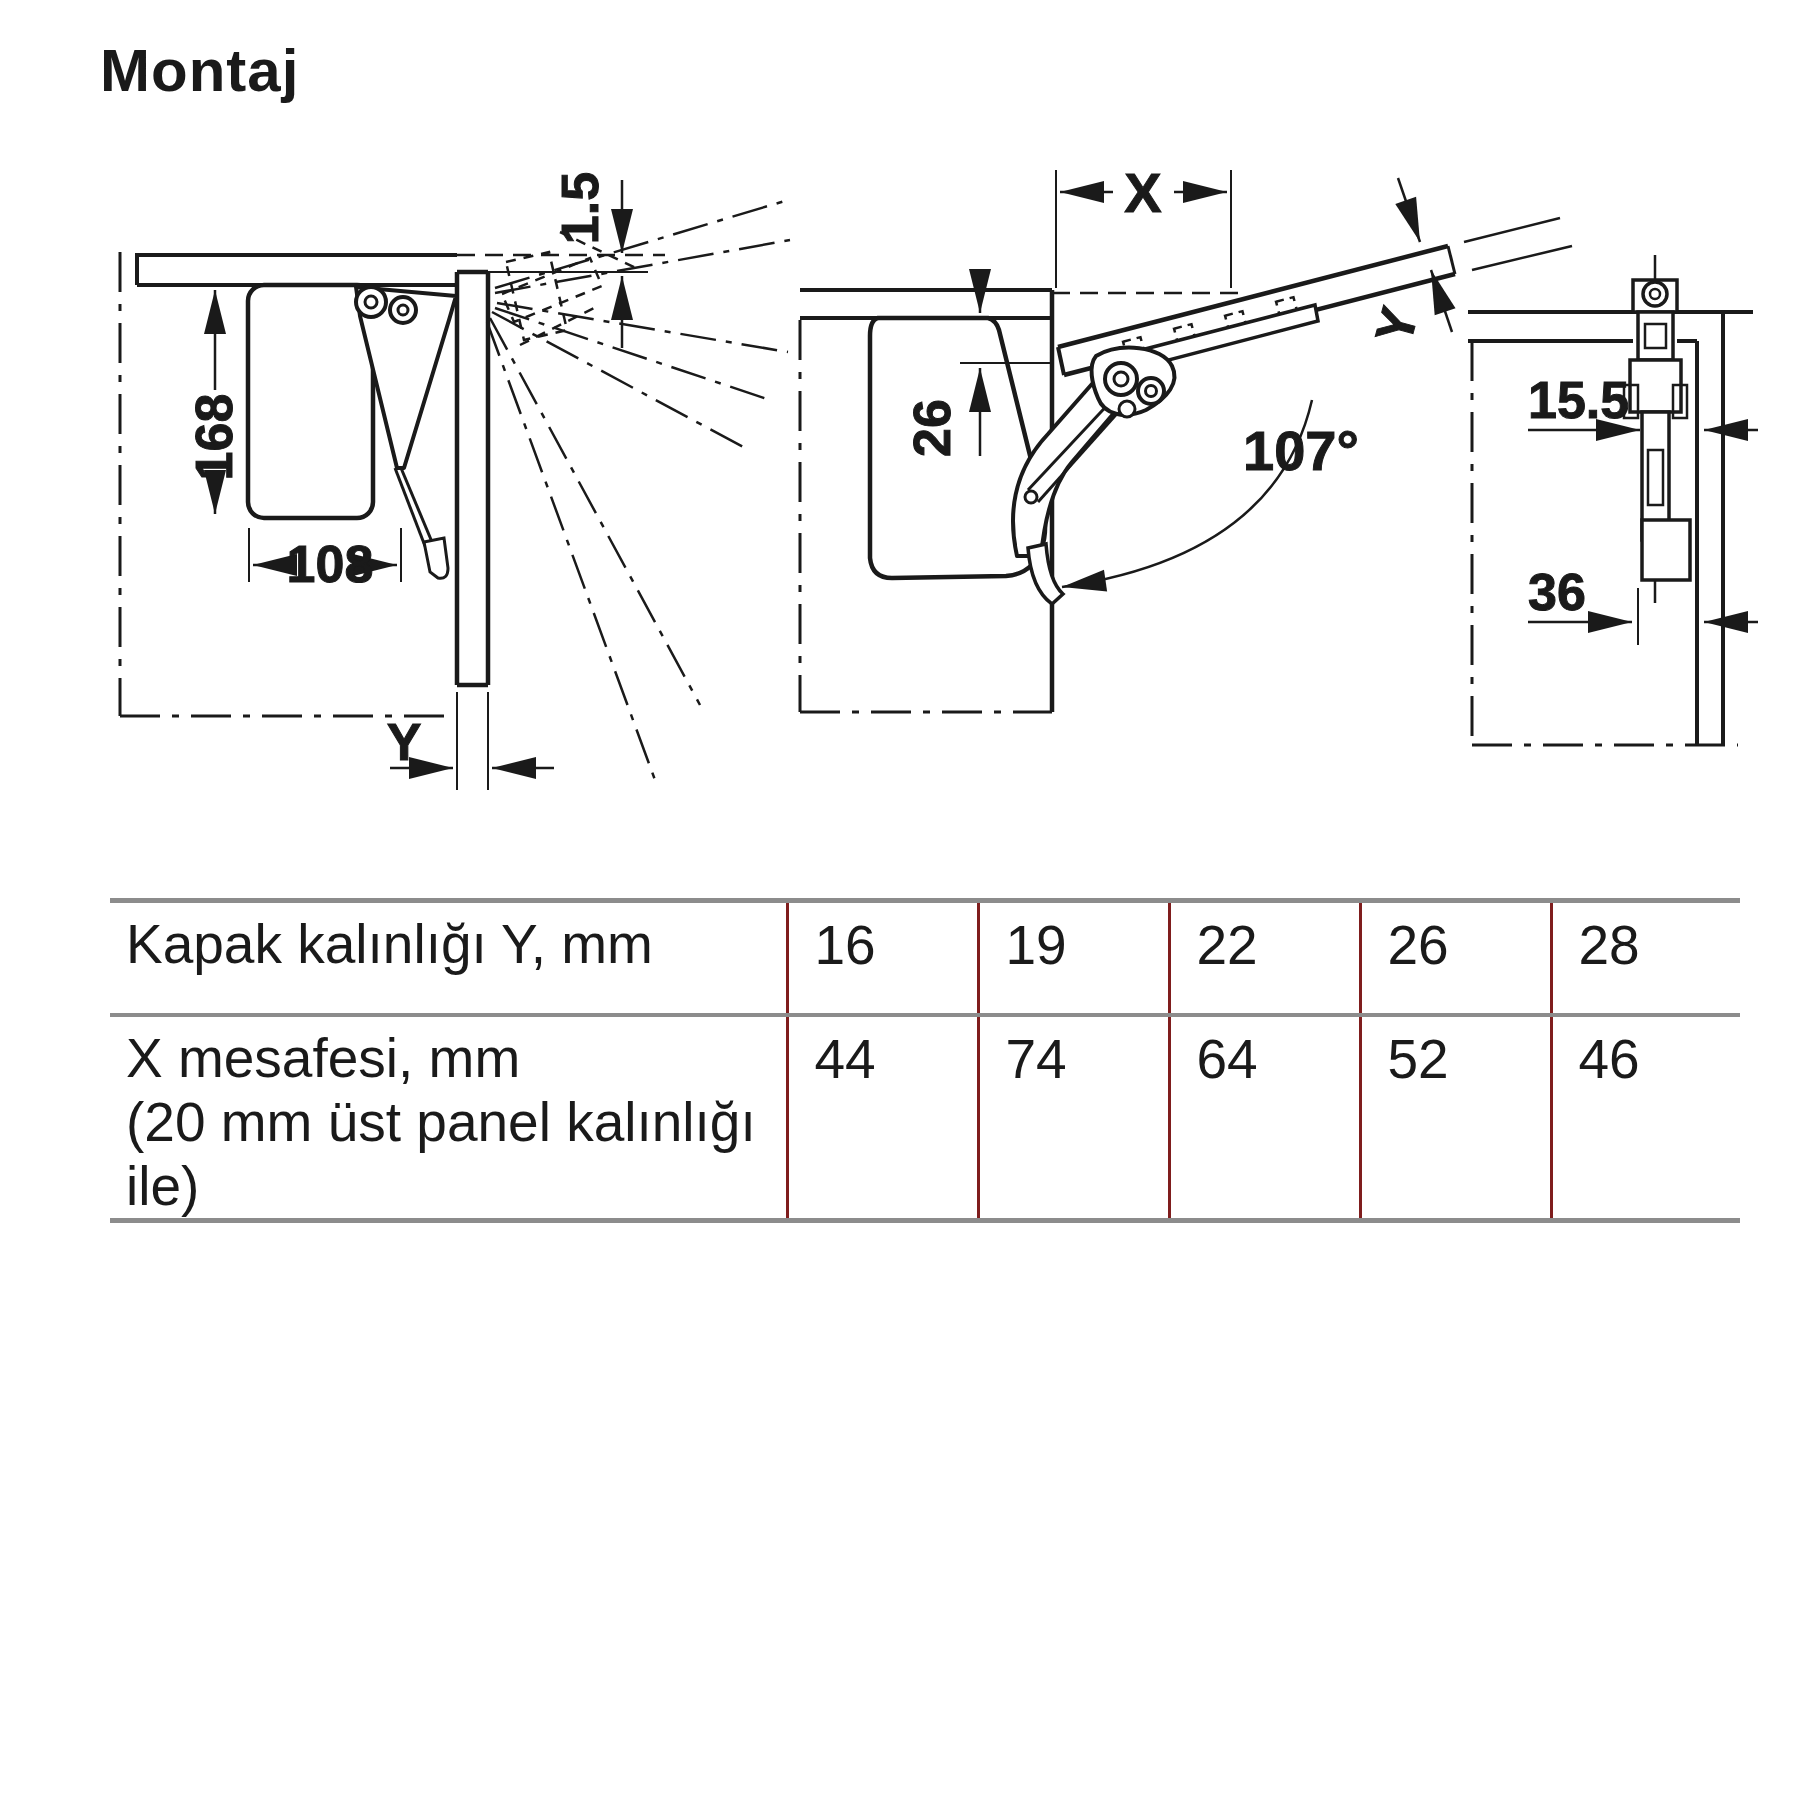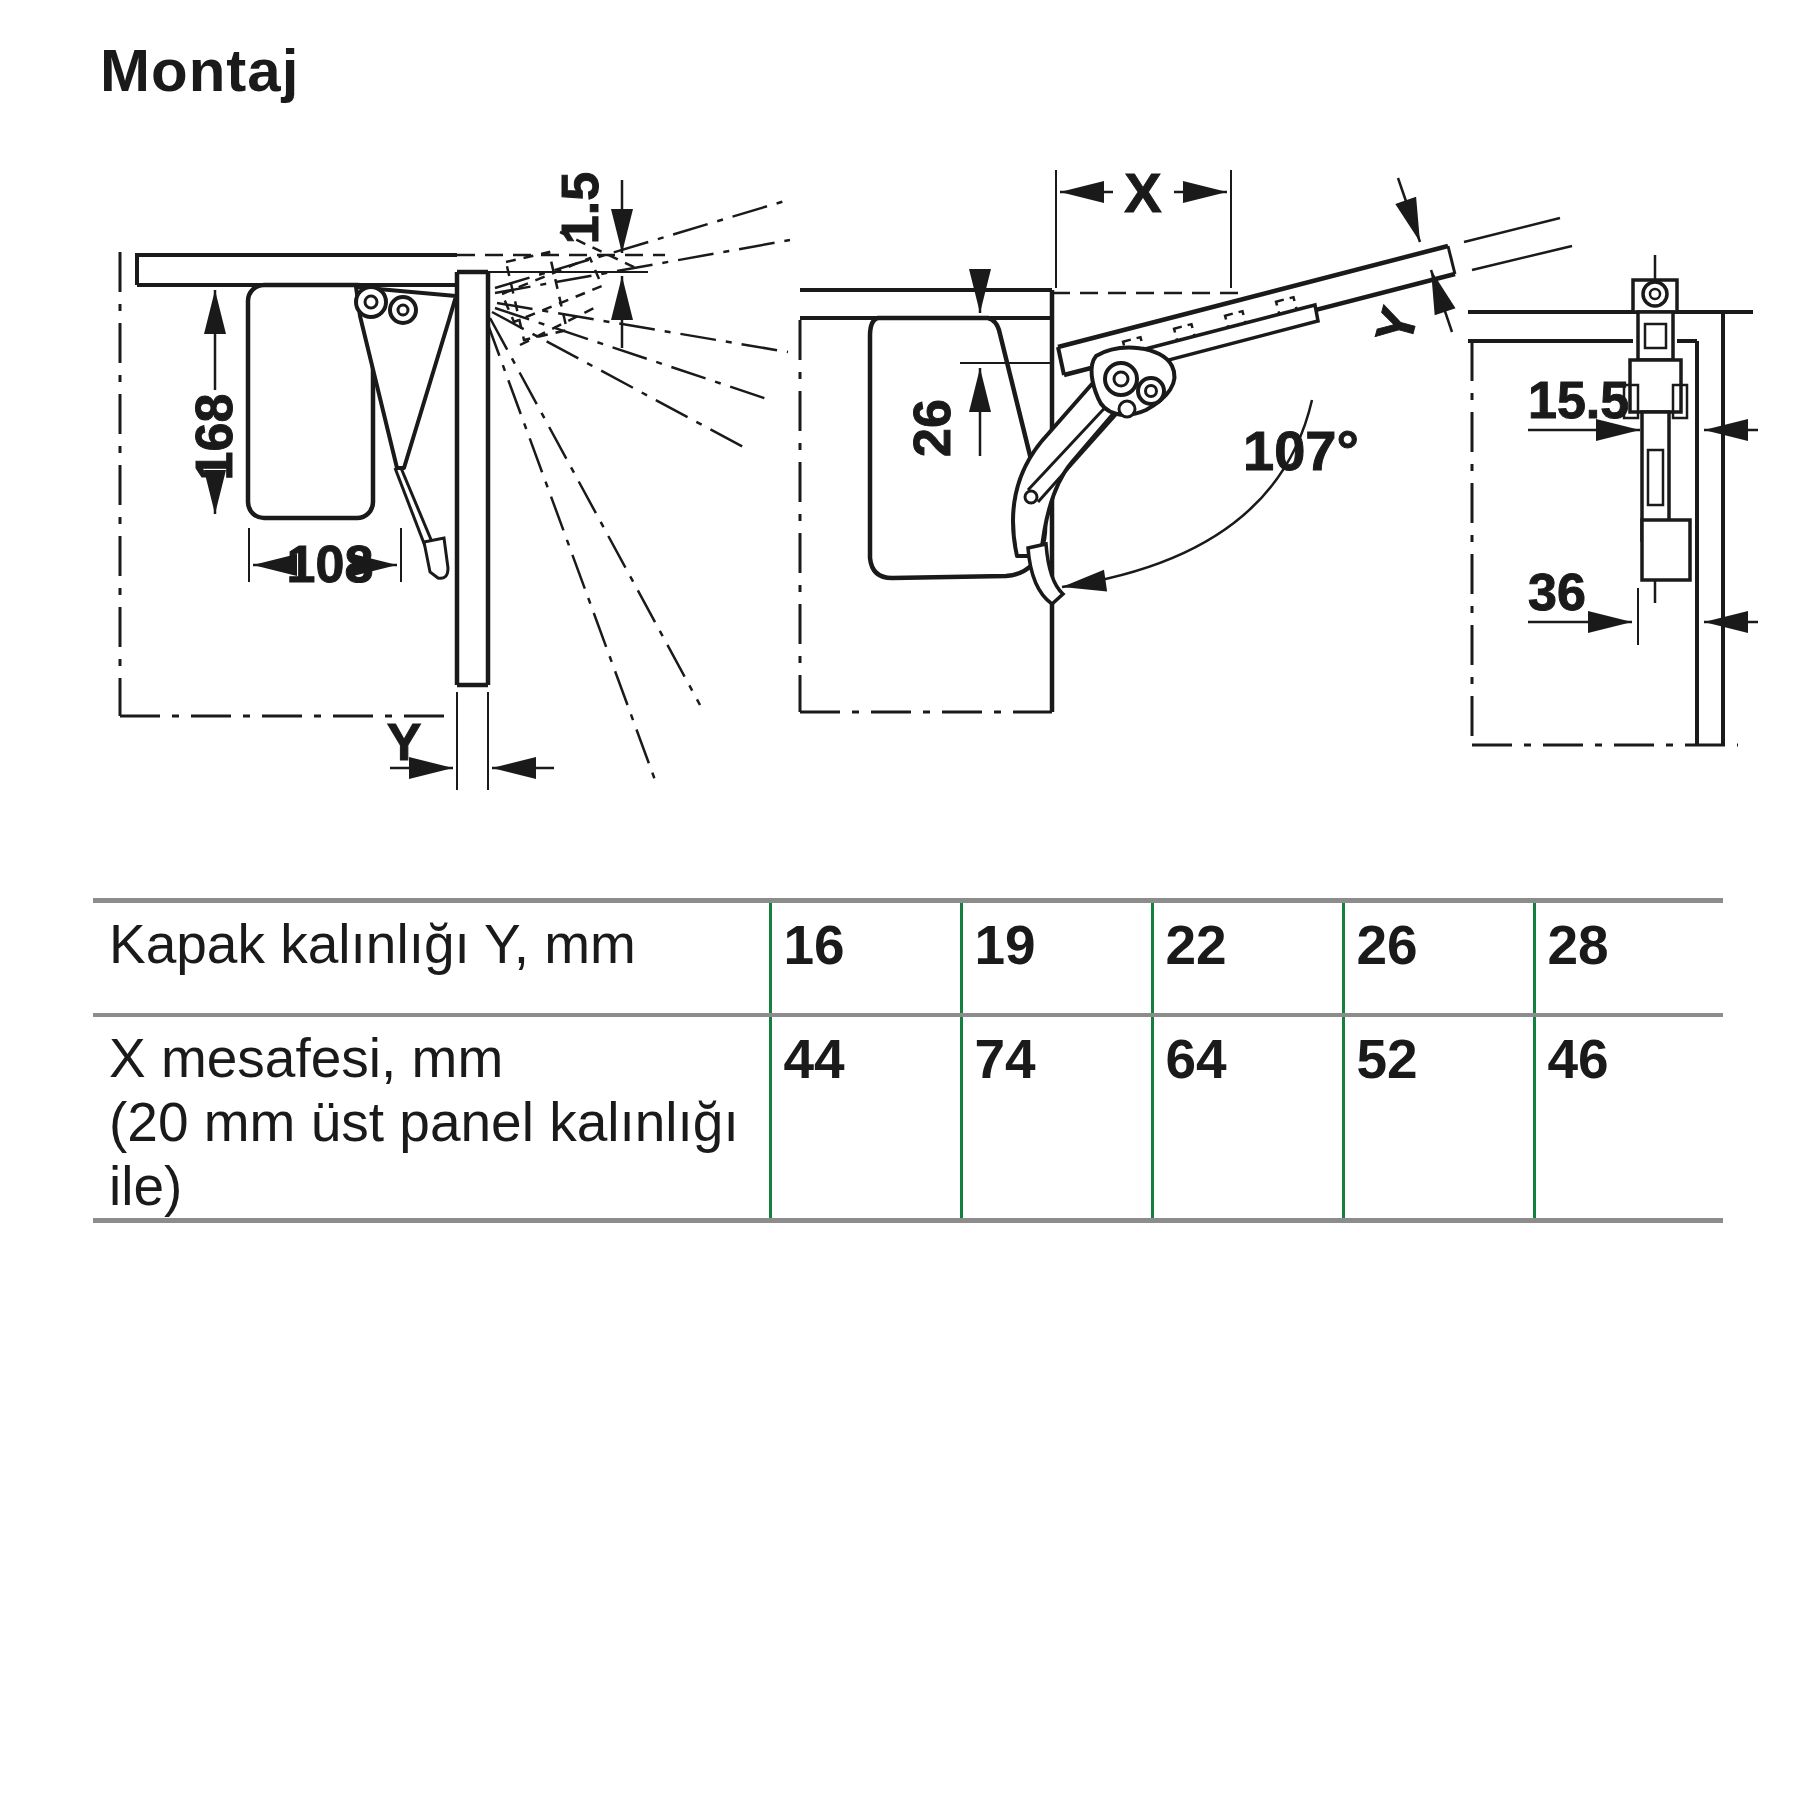--- a/index.html
+++ b/index.html
@@ -4,27 +4,27 @@
 <style>
   html,body{margin:0;padding:0;background:#fff;}
   .page{position:relative;width:1806px;height:1370px;background:#fff;overflow:hidden;
         font-family:"Liberation Sans",sans-serif;color:#1a1a1a;}
   .title{position:absolute;left:100px;top:36px;font-size:60px;font-weight:bold;letter-spacing:1px;}
   svg.diagram{position:absolute;left:0;top:0;}
   svg text{font-family:"Liberation Sans",sans-serif;font-weight:bold;fill:#1a1a1a;}
   .dim{font-size:52px;}
   .dimbig{font-size:56px;}
   
-  .spec{position:absolute;left:93px;top:898px;width:1630px;border-collapse:collapse;
+  .spec{position:absolute;left:110px;top:898px;width:1630px;border-collapse:collapse;
         border-top:5px solid #8c8c8c;border-bottom:5px solid #8c8c8c;table-layout:fixed;}
   .spec td{font-size:55px;vertical-align:top;padding:10px 0 0 16px;}
   .spec tr.r1 td{height:100px;}
   .spec tr.r2 td{height:186px;}
   .spec tr.r1 td{border-bottom:4px solid #8c8c8c;}
-  .spec td.v{border-left:3px solid #15803d;padding-left:12px;font-weight:bold;}
+  .spec td.v{border-left:3px solid #7f1d1d;padding-left:26px;}
   .spec td.lbl{white-space:pre-line;line-height:1.16;}
   
   .note{position:absolute;left:100px;top:1282px;width:1640px;}
   .note h2{margin:0;font-size:60px;font-weight:bold;}
   .note p{margin:14px 0 0 0;font-size:55px;line-height:1.2;white-space:pre-line;}
 </style>
 </head>
 <body>
 
 <div class="page">

